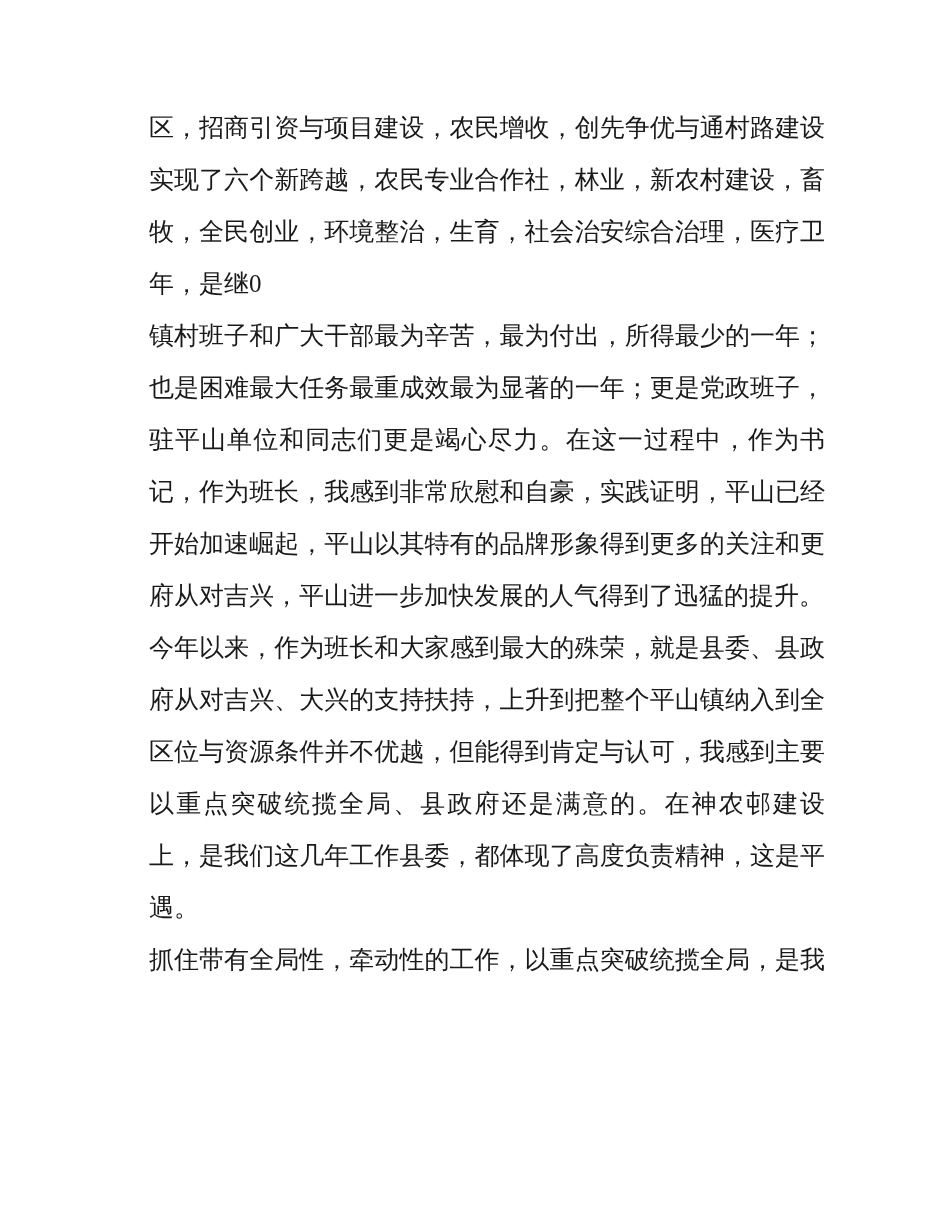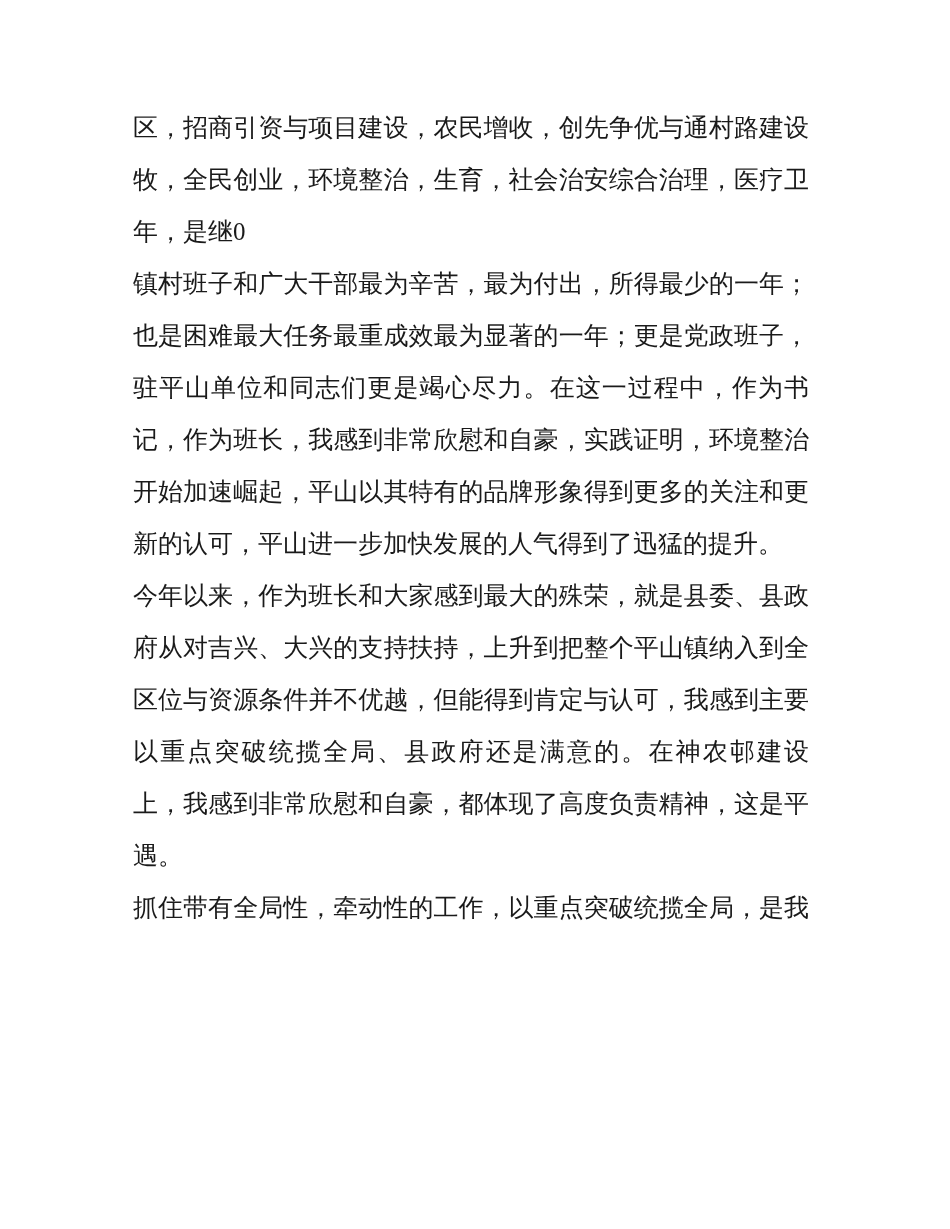--- a/index.html
+++ b/index.html
@@ -17,21 +17,21 @@
   .doc-page {
     position: absolute;
     left: 0;
     top: 0;
     width: 950px;
     height: 1229px;
     background: #ffffff;
   }
   .text-block {
     position: absolute;
-    left: 133px;
+    left: 149px;
     top: 102px;
     width: 676px;
   }
   .line {
     height: 52px;
     line-height: 52px;
     font-size: 25px;
     color: #1a1a1a;
     white-space: nowrap;
     letter-spacing: 0;
@@ -46,29 +46,30 @@
     text-align: center;
     text-align-last: left;
   }
 </style>
 </head>
 <body>
 
 <div class="doc-page">
   <div class="text-block">
     <div class="line j">区，招商引资与项目建设，农民增收，创先争优与通村路建设</div>
+    <div class="line j">实现了六个新跨越，农民专业合作社，林业，新农村建设，畜</div>
     <div class="line j">牧，全民创业，环境整治，生育，社会治安综合治理，医疗卫</div>
     <div class="line short">年，是继0</div>
     <div class="line j">镇村班子和广大干部最为辛苦，最为付出，所得最少的一年；</div>
     <div class="line j">也是困难最大任务最重成效最为显著的一年；更是党政班子，</div>
     <div class="line j">驻平山单位和同志们更是竭心尽力。在这一过程中，作为书</div>
-    <div class="line j">记，作为班长，我感到非常欣慰和自豪，实践证明，环境整治</div>
+    <div class="line j">记，作为班长，我感到非常欣慰和自豪，实践证明，平山已经</div>
     <div class="line j">开始加速崛起，平山以其特有的品牌形象得到更多的关注和更</div>
-    <div class="line short">新的认可，平山进一步加快发展的人气得到了迅猛的提升。</div>
+    <div class="line short">府从对吉兴，平山进一步加快发展的人气得到了迅猛的提升。</div>
     <div class="line j">今年以来，作为班长和大家感到最大的殊荣，就是县委、县政</div>
     <div class="line j">府从对吉兴、大兴的支持扶持，上升到把整个平山镇纳入到全</div>
     <div class="line j">区位与资源条件并不优越，但能得到肯定与认可，我感到主要</div>
     <div class="line j">以重点突破统揽全局、县政府还是满意的。在神农邨建设</div>
-    <div class="line j">上，我感到非常欣慰和自豪，都体现了高度负责精神，这是平</div>
+    <div class="line j">上，是我们这几年工作县委，都体现了高度负责精神，这是平</div>
     <div class="line short">遇。</div>
     <div class="line j">抓住带有全局性，牵动性的工作，以重点突破统揽全局，是我</div>
   </div>
 </div>
 
 </body></html>

